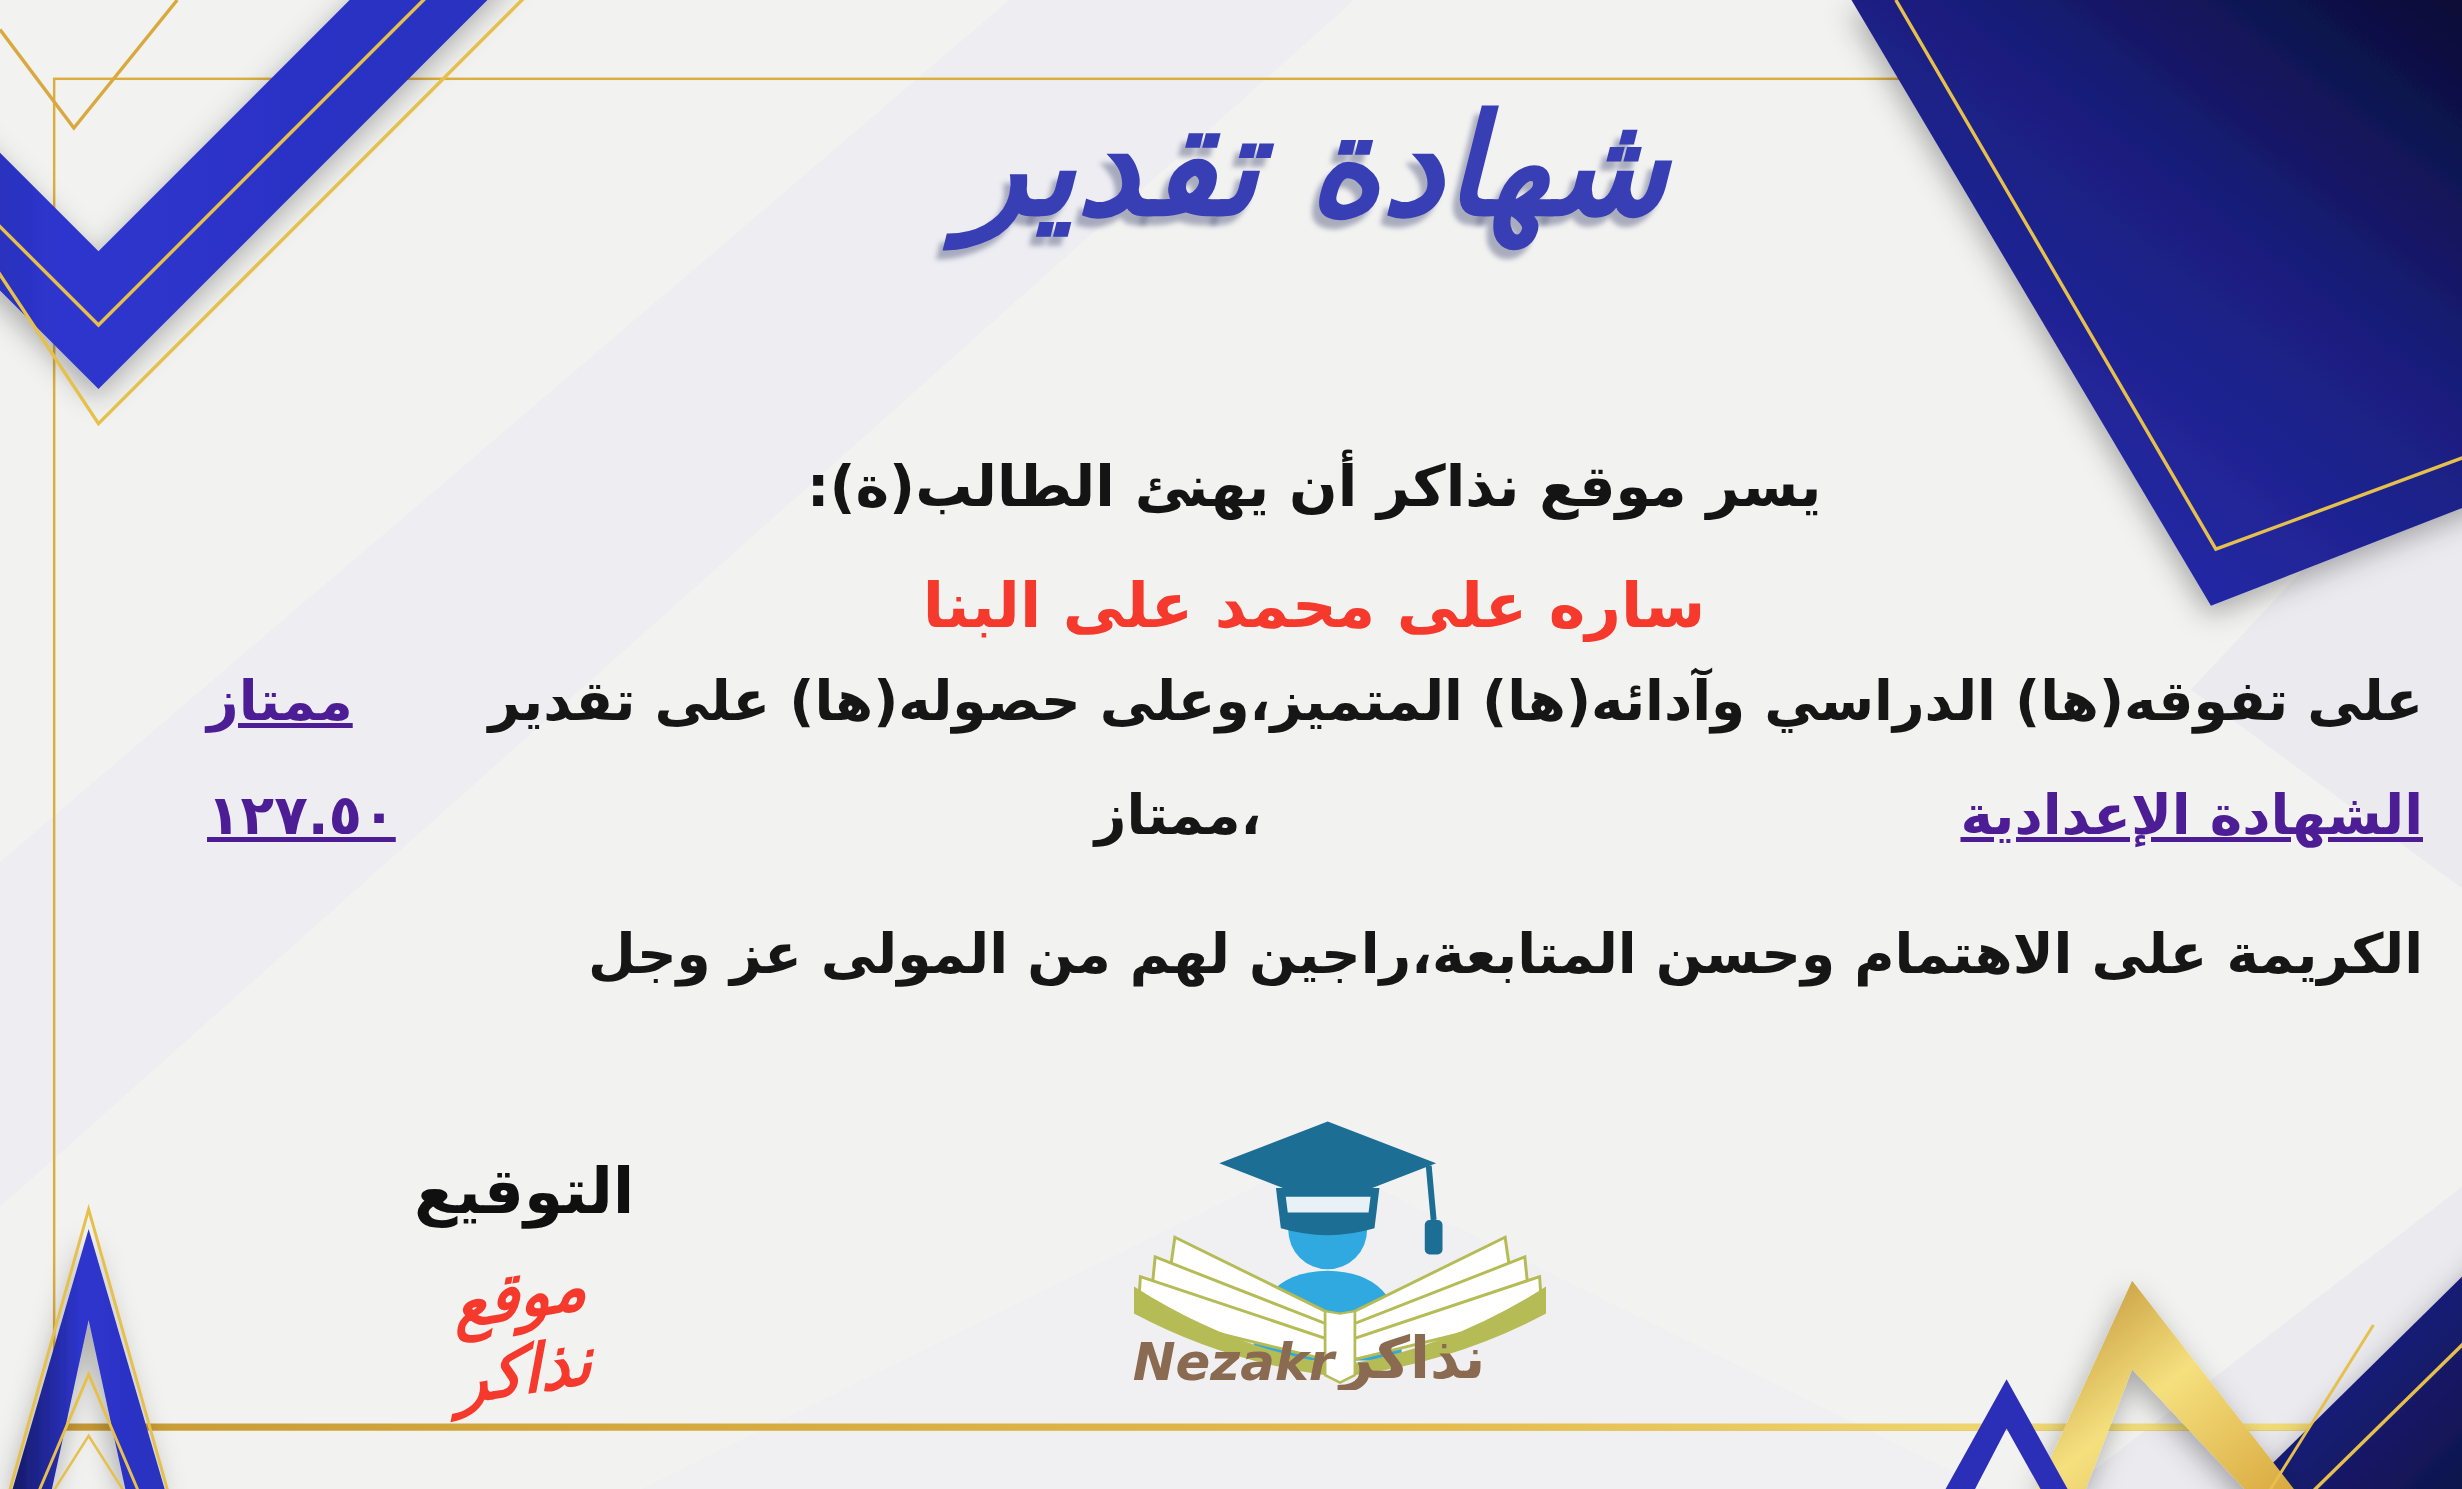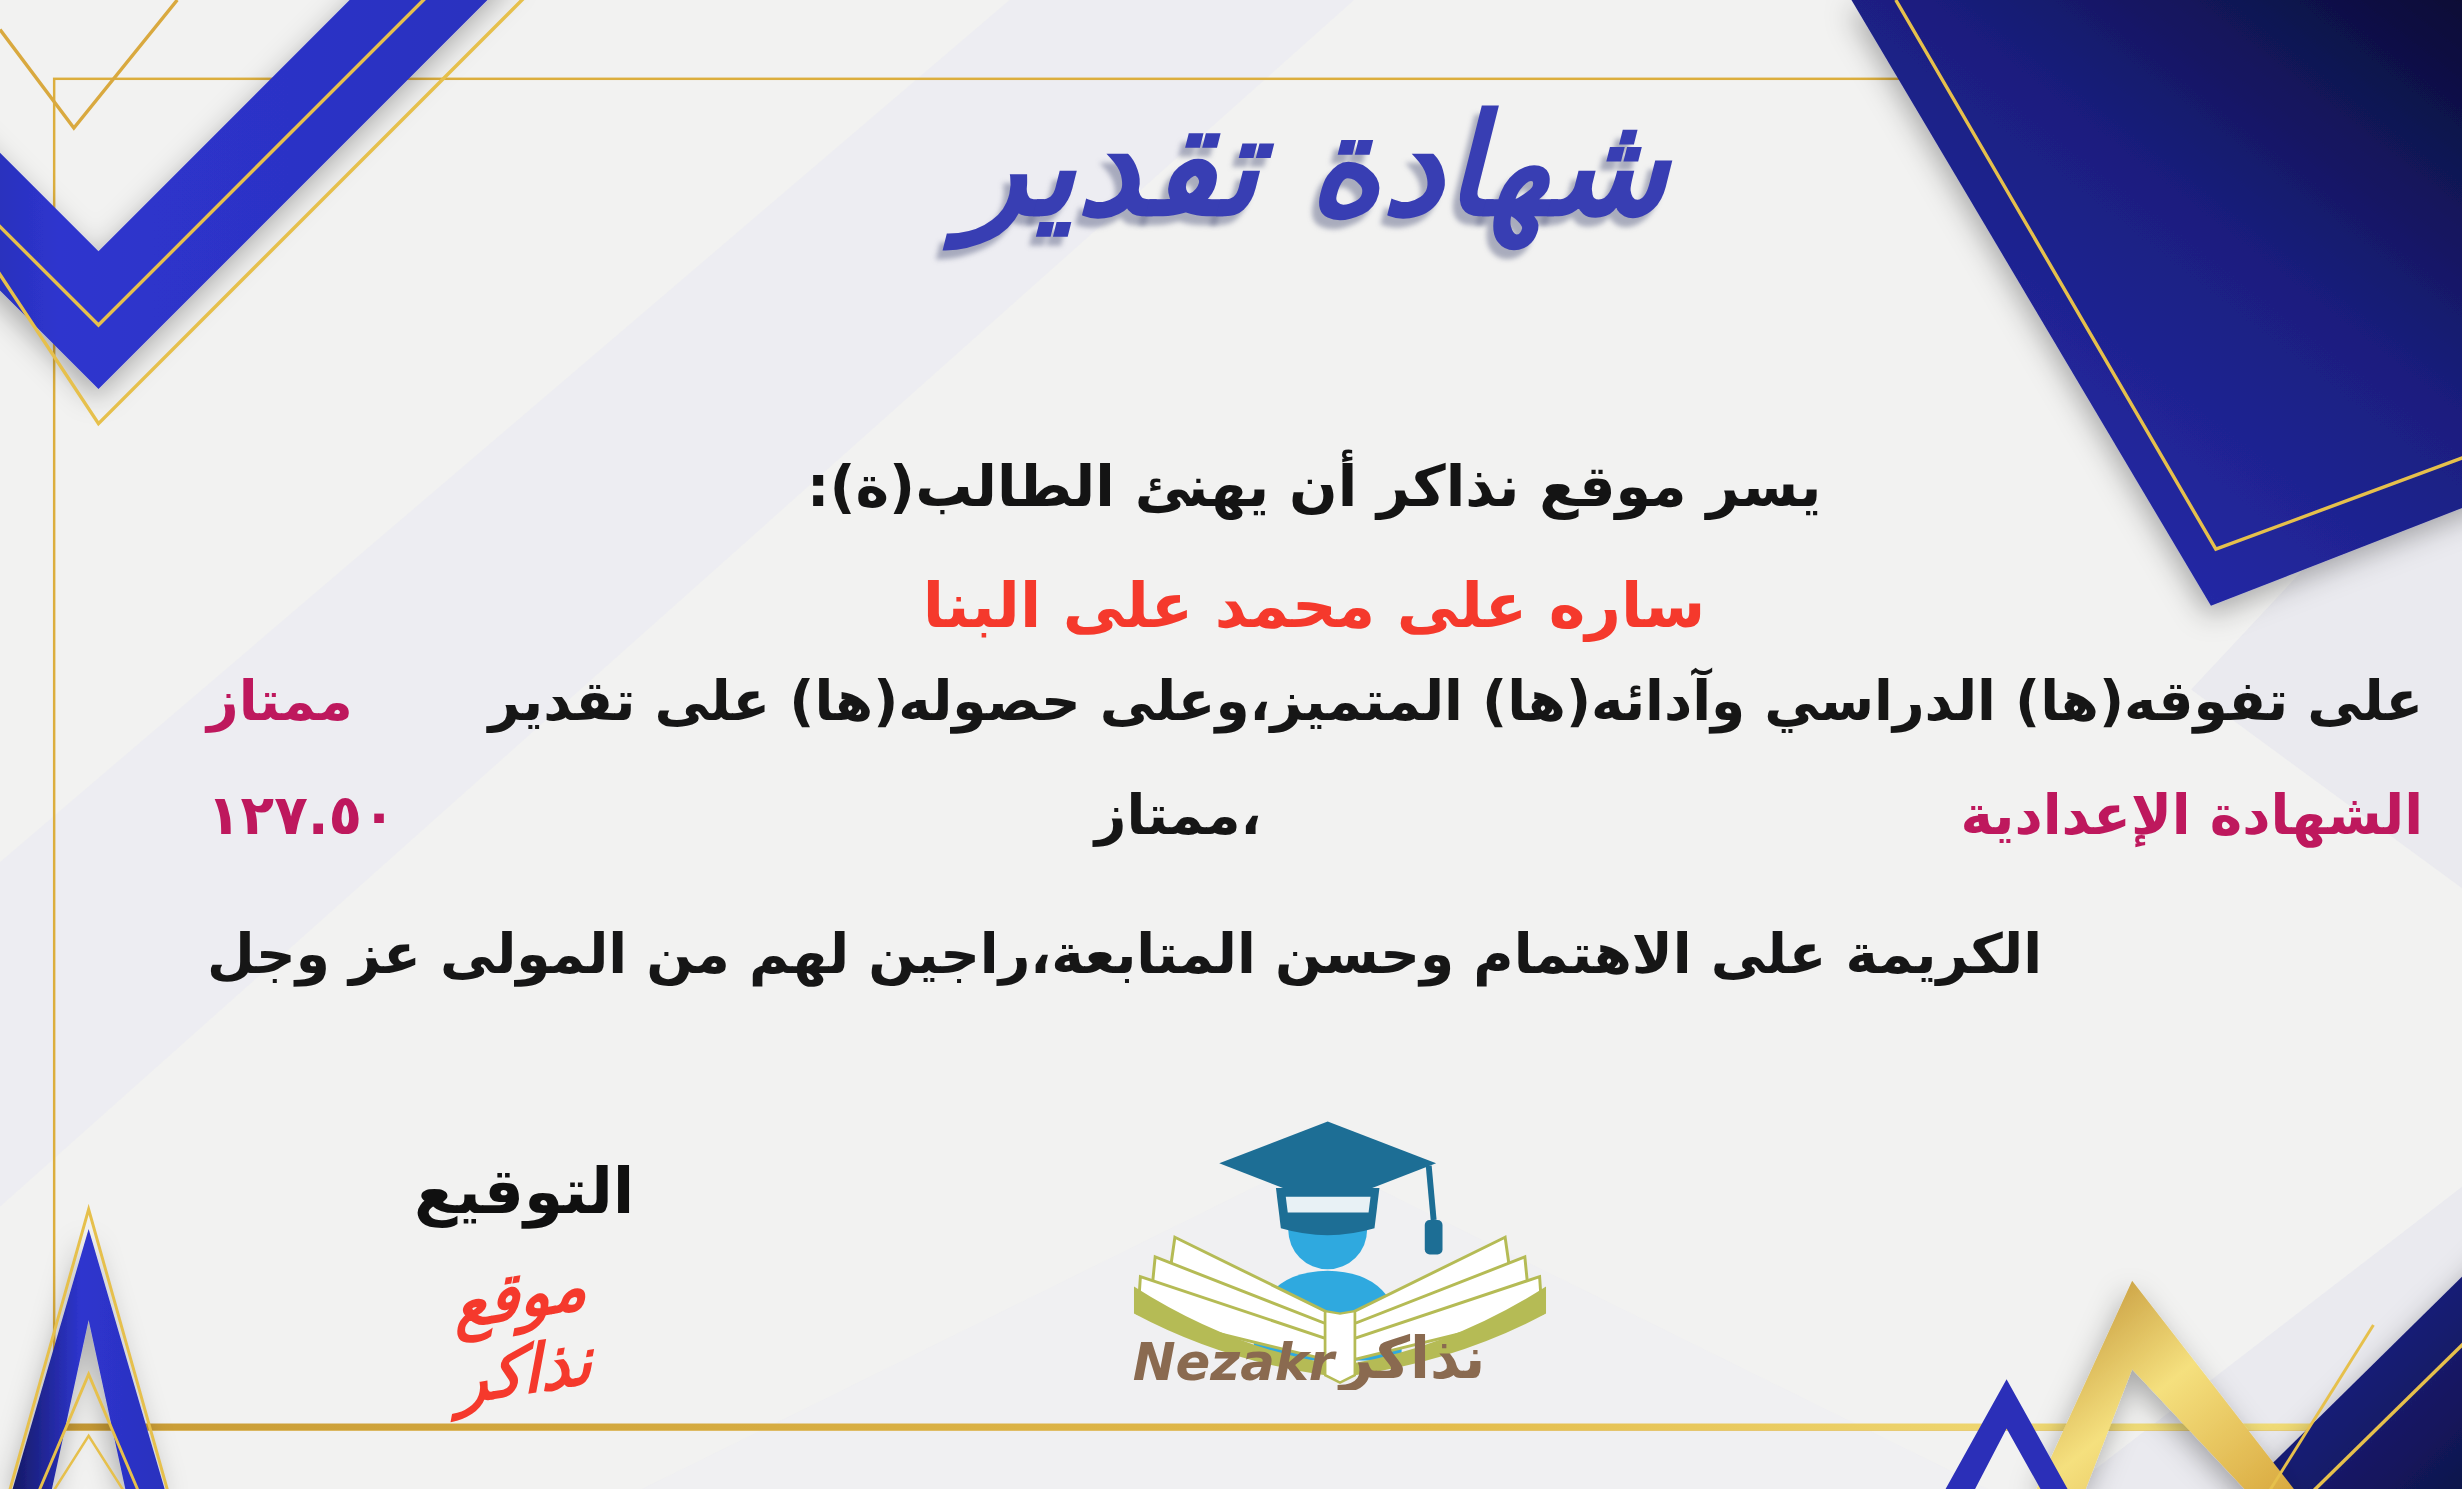--- a/index.html
+++ b/index.html
@@ -24,22 +24,22 @@
   }
   .student-name{
     left:0;right:0;top:569px;text-align:center;
     font-size:62px;font-weight:bold;color:#F5392C;
   }
   .body-block{
     left:207px;width:2216px;top:669px;
     font-size:55px;font-weight:bold;color:#161616;
   }
   .body-row{display:flex;justify-content:space-between;align-items:baseline;height:114px;}
-  .body-center{text-align:left;height:114px;line-height:114px;}
-  .red{color:#be185d;}
+  .body-center{text-align:right;height:114px;line-height:114px;}
+  .red{color:#4c1d95;text-decoration:underline;}
   .sig-label{
     left:414px;top:1155px;
     font-size:63px;font-weight:bold;color:#101010;
   }
   .sig-script{
     left:384px;top:1258px;width:276px;text-align:center;
     font-size:65px;font-style:italic;font-weight:bold;color:#F5392C;
     transform:rotate(-9deg) skewX(-6deg);transform-origin:center;
   }
   #logo{position:absolute;left:1128px;top:1114px;}

